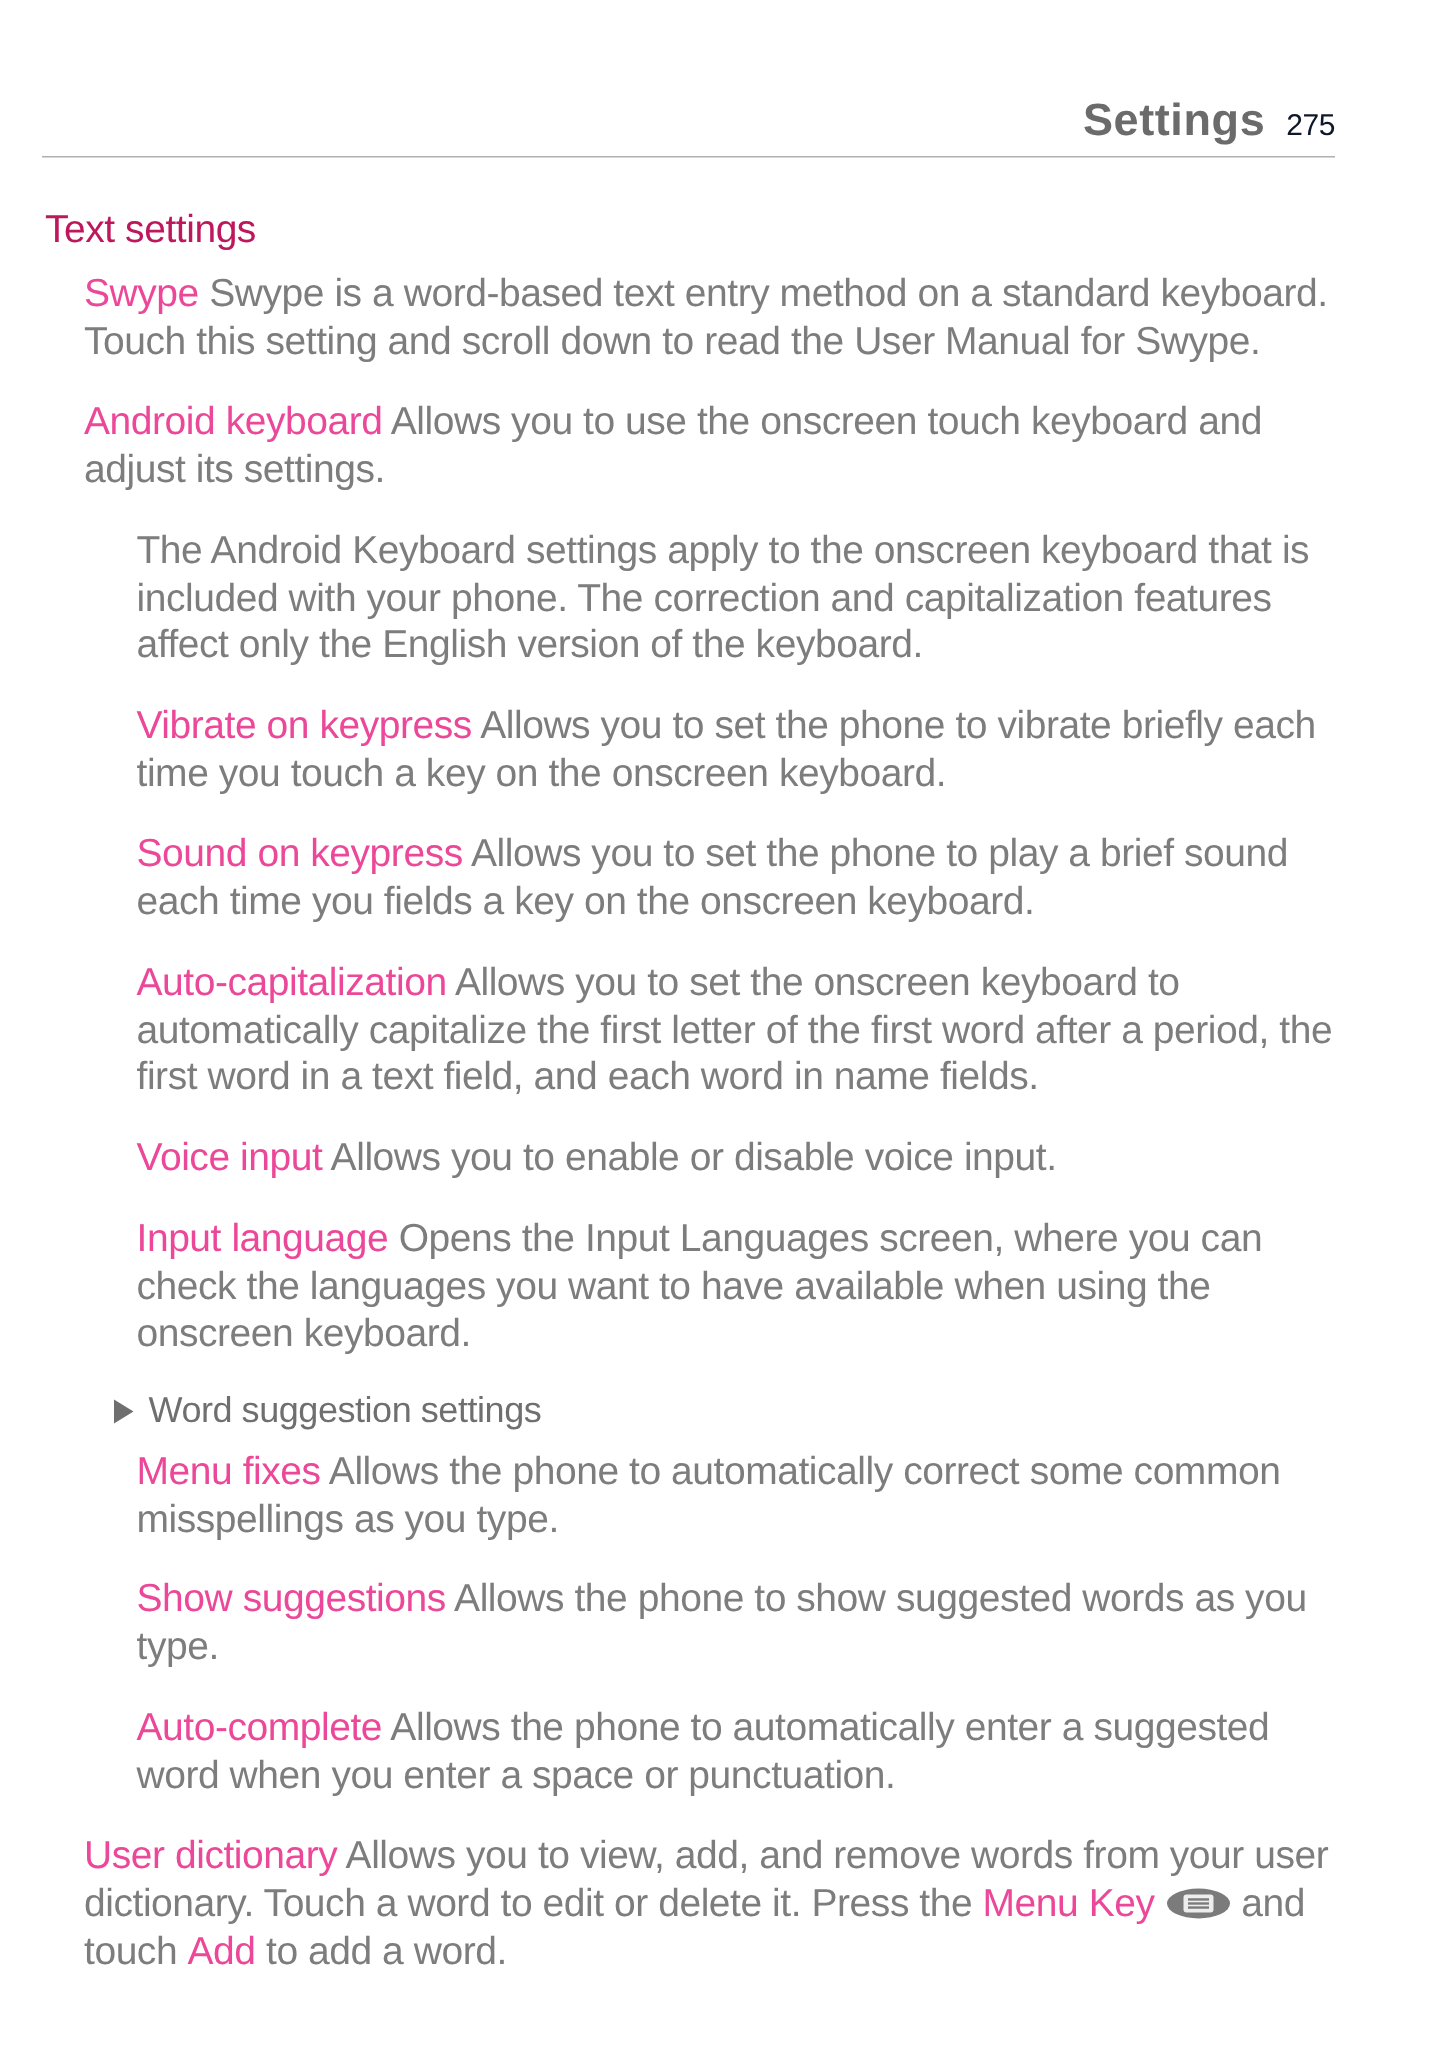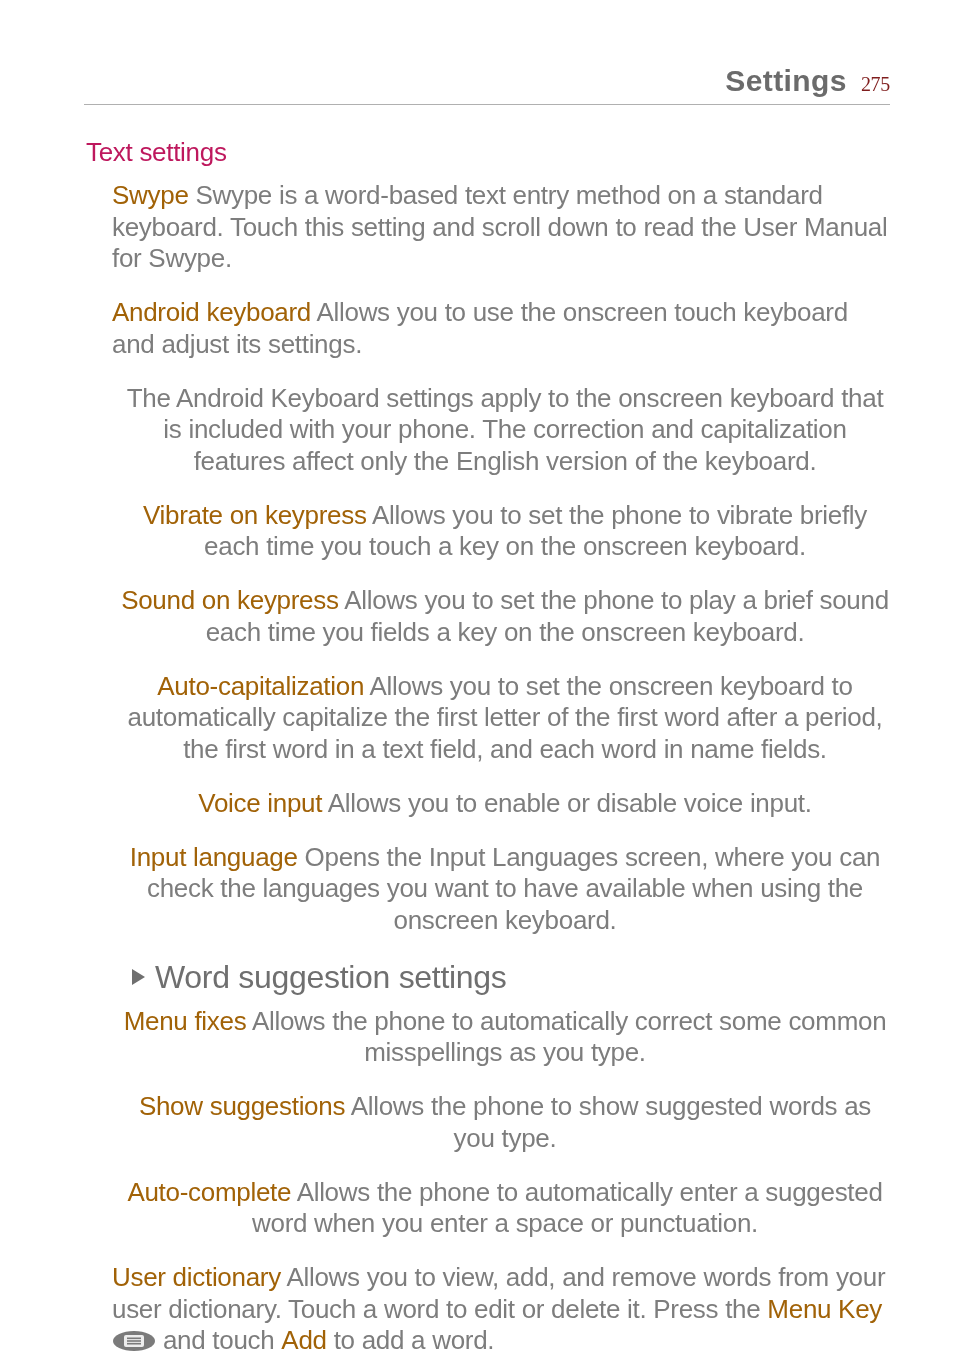--- a/index.html
+++ b/index.html
@@ -6,67 +6,66 @@
   html, body { width: 954px; height: 1372px; background: #ffffff; }
   body {
     font-family: "Helvetica Neue", Helvetica, Arial, sans-serif;
     color: #6f6f6f;
     font-weight: 300;
     letter-spacing: -0.3px;
   }
   .page {
     width: 954px;
     height: 1372px;
-    padding: 64px 64px 40px 84px;
+    padding: 64px 64px 40px 28px;
     position: relative;
   }
   
   .runhead {
     display: flex;
     align-items: baseline;
     justify-content: flex-end;
     border-bottom: 1px solid #b0b0b0;
     padding-bottom: 6px;
     margin-bottom: 32px;
     gap: 14px;
   }
   .runhead-title {
     font-size: 30px;
     font-weight: 600;
     color: #6b6b6b;
     letter-spacing: 0.4px;
   }
   .runhead-page {
     font-size: 20px;
-    color: #7f1d1d;
+    color: #0f172a;
     margin-top: 6px;
-    font-family: Liberation Serif, serif;
   }
   
   .h2 {
     font-size: 26px;
     color: #be185d;
     font-weight: 400;
     margin: 0 0 12px 2px;
   }
   .para {
     font-size: 26px;
     line-height: 1.22;
     color: #7d7d7d;
     margin: 0 0 22px 28px;
   }
-  .inner { margin-left: 36px; text-align: center; }
-  .bold, b { color: #a16207; font-weight: 500; }
+  .inner { margin-left: 63px; }
+  .bold, b { color: #ec4899; font-weight: 500; }
   
   .subhead {
     display: flex;
     align-items: center;
     gap: 10px;
     margin: 2px 0 10px 48px;
-    font-size: 32px;
+    font-size: 24px;
     color: #6f6f6f;
   }
   .triangle {
     width: 0; height: 0;
     border-top: 8px solid transparent;
     border-bottom: 8px solid transparent;
     border-left: 13px solid #6f6f6f;
     display: inline-block;
   }
   

